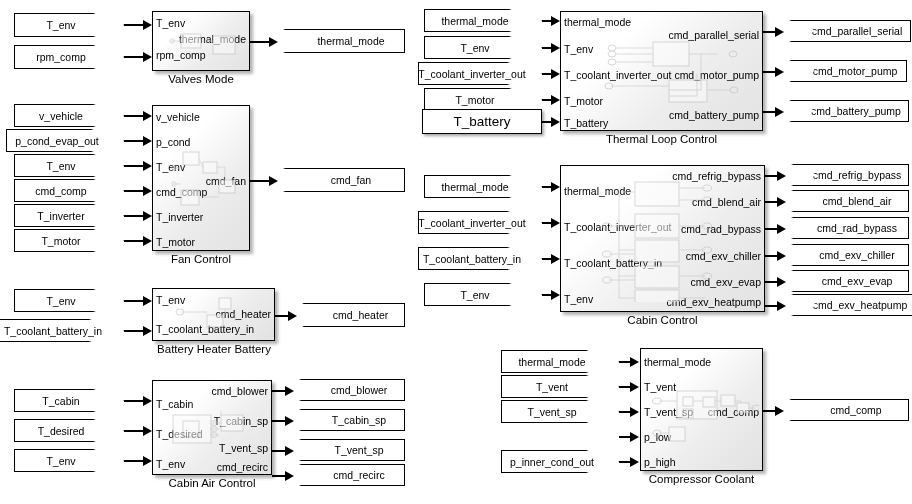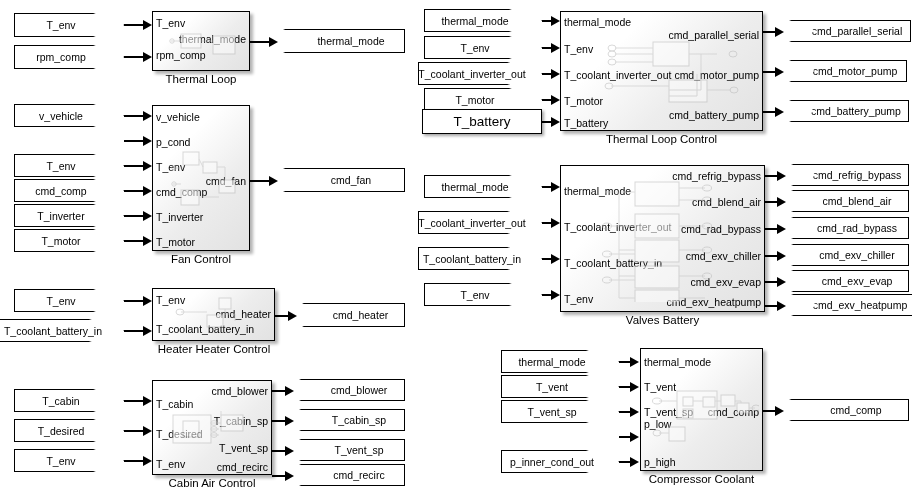--- a/index.html
+++ b/index.html
@@ -114,34 +114,37 @@
     <rect x="12" y="2" width="20" height="14"></rect>
     <rect x="44" y="4" width="22" height="18"></rect>
     <line x1="2" y1="9" x2="12" y2="9"></line>
     <line x1="32" y1="9" x2="44" y2="9"></line>
     <circle cx="3" cy="9" r="2.2"></circle>
   </svg>
   <span class="port-label in" style="top:6px;">T_env</span>
   <span class="port-label in" style="top:38px;">rpm_comp</span>
   <span class="port-label out" style="top:22px;">thermal_mode</span>
 </div>
-<div class="blk-caption" style="left:152px;top:73px;width:98px;">Thermal Loop</div>
+<div class="blk-caption" style="left:152px;top:73px;width:98px;">Valves Mode</div>
 
 <div class="wire" style="left:250px;top:41px;width:26px;"></div>
 <div class="ahead" style="left:269px;top:37px;"></div>
 <div class="outport" style="left:283px;top:29px;width:122px;height:24px;">
   <span class="txt">thermal_mode</span>
 </div>
 
 <div class="inport" style="left:14px;top:104px;width:110px;height:23px;">
   <span class="txt">v_vehicle</span>
 </div>
 <div class="wire" style="left:124px;top:115px;width:26px;"></div>
 <div class="ahead" style="left:143px;top:111px;"></div>
 
+<div class="inport" style="left:6px;top:129px;width:118px;height:23px;">
+  <span class="txt">p_cond_evap_out</span>
+</div>
 <div class="wire" style="left:124px;top:140px;width:26px;"></div>
 <div class="ahead" style="left:143px;top:136px;"></div>
 
 <div class="inport" style="left:14px;top:154px;width:110px;height:23px;">
   <span class="txt">T_env</span>
 </div>
 <div class="wire" style="left:124px;top:165px;width:26px;"></div>
 <div class="ahead" style="left:143px;top:161px;"></div>
 
 <div class="inport" style="left:14px;top:179px;width:110px;height:23px;">
@@ -212,21 +215,21 @@
     <line x1="8" y1="15" x2="34" y2="15"></line>
     <line x1="52" y1="12" x2="52" y2="17"></line>
     <line x1="50" y1="17" x2="62" y2="17"></line>
     <line x1="62" y1="17" x2="62" y2="24"></line>
     <ellipse cx="7" cy="15" rx="4" ry="3"></ellipse>
   </svg>
   <span class="port-label in" style="top:6px;">T_env</span>
   <span class="port-label in" style="top:35px;">T_coolant_battery_in</span>
   <span class="port-label out" style="top:20px;">cmd_heater</span>
 </div>
-<div class="blk-caption" style="left:140px;top:343px;width:148px;">Heater Heater Control</div>
+<div class="blk-caption" style="left:140px;top:343px;width:148px;">Battery Heater Battery</div>
 
 <div class="wire" style="left:275px;top:315px;width:20px;"></div>
 <div class="ahead" style="left:288px;top:311px;"></div>
 <div class="outport" style="left:302px;top:303px;width:103px;height:24px;">
   <span class="txt">cmd_heater</span>
 </div>
 
 <div class="inport" style="left:14px;top:389px;width:110px;height:23px;">
   <span class="txt">T_cabin</span>
 </div>
@@ -431,21 +434,21 @@
   <span class="port-label in" style="top:56px;">T_coolant_inverter_out</span>
   <span class="port-label in" style="top:92px;">T_coolant_battery_in</span>
   <span class="port-label in" style="top:128px;">T_env</span>
   <span class="port-label out" style="top:5px;">cmd_refrig_bypass</span>
   <span class="port-label out" style="top:31px;">cmd_blend_air</span>
   <span class="port-label out" style="top:58px;">cmd_rad_bypass</span>
   <span class="port-label out" style="top:85px;">cmd_exv_chiller</span>
   <span class="port-label out" style="top:111px;">cmd_exv_evap</span>
   <span class="port-label out" style="top:131px;">cmd_exv_heatpump</span>
 </div>
-<div class="blk-caption" style="left:570px;top:314px;width:185px;">Valves Battery</div>
+<div class="blk-caption" style="left:570px;top:314px;width:185px;">Cabin Control</div>
 
 <div class="wire" style="left:765px;top:175px;width:18px;"></div>
 <div class="ahead" style="left:777px;top:171px;"></div>
 <div class="outport" style="left:791px;top:164px;width:118px;height:22px;">
   <span class="txt">cmd_refrig_bypass</span>
 </div>
 
 <div class="wire" style="left:765px;top:201px;width:18px;"></div>
 <div class="ahead" style="left:777px;top:197px;"></div>
 <div class="outport" style="left:791px;top:190px;width:118px;height:22px;">
@@ -519,21 +522,21 @@
     <line x1="90" y1="12" x2="90" y2="14"></line>
     <line x1="98" y1="19" x2="104" y2="19"></line>
     <line x1="8" y1="44" x2="18" y2="44"></line>
     <ellipse cx="6" cy="12" rx="4.5" ry="3"></ellipse>
     <ellipse cx="6" cy="44" rx="4" ry="3"></ellipse>
     <ellipse cx="105" cy="19" rx="4" ry="3"></ellipse>
   </svg>
   <span class="port-label in" style="top:8px;">thermal_mode</span>
   <span class="port-label in" style="top:33px;">T_vent</span>
   <span class="port-label in" style="top:58px;">T_vent_sp</span>
-  <span class="port-label in" style="top:70px;">p_low</span>
+  <span class="port-label in" style="top:83px;">p_low</span>
   <span class="port-label in" style="top:108px;">p_high</span>
   <span class="port-label out" style="top:58px;">cmd_comp</span>
 </div>
 <div class="blk-caption" style="left:640px;top:473px;width:123px;">Compressor Coolant</div>
 
 <div class="wire" style="left:763px;top:410px;width:18px;"></div>
 <div class="ahead" style="left:775px;top:406px;"></div>
 <div class="outport" style="left:789px;top:399px;width:120px;height:22px;">
   <span class="txt">cmd_comp</span>
 </div>

